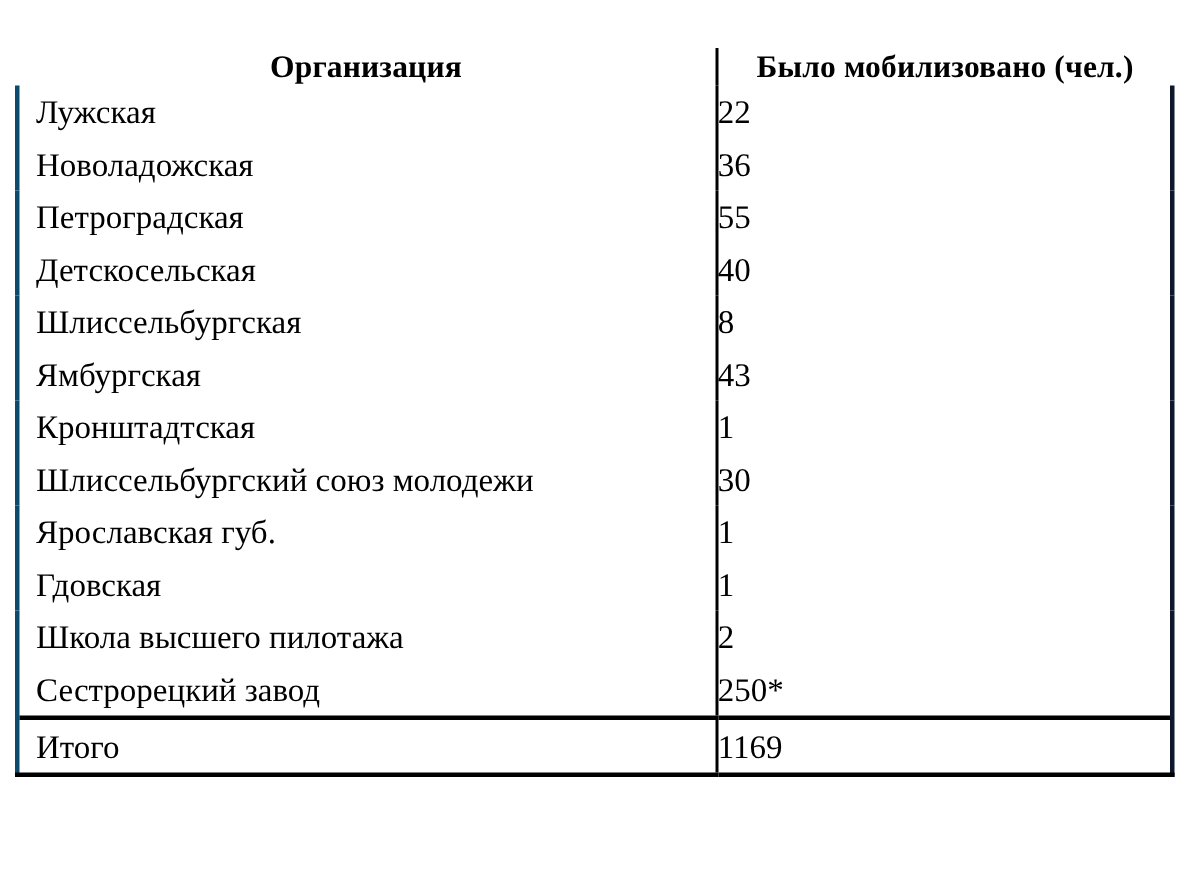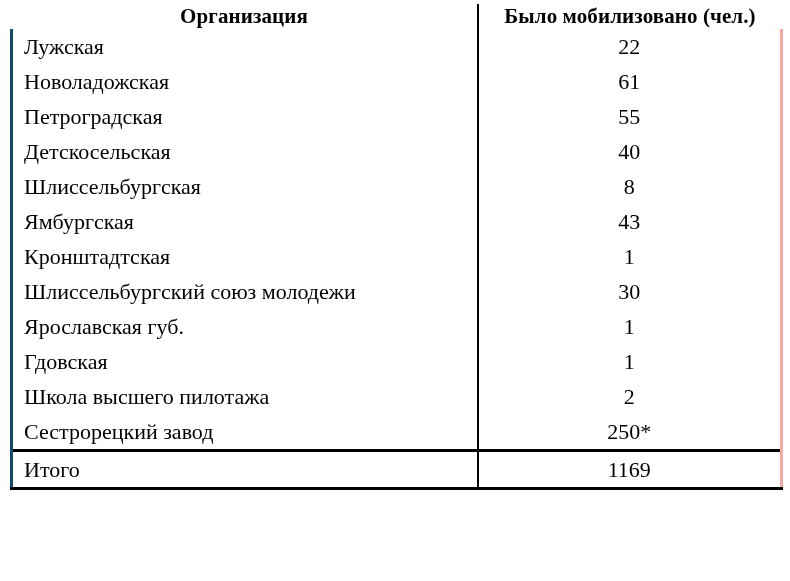--- a/index.html
+++ b/index.html
@@ -19,20 +19,21 @@
     height: 581px;
     box-sizing: border-box;
     padding: 4px 10px 6px 10px;
     position: relative;
   }
   table.data-table {
     width: 770px;
     border-collapse: collapse;
     table-layout: fixed;
     font-size: 21px;
+    margin-top: 28px;
   }
   table.data-table col.c-name { width: 466px; }
   table.data-table col.c-val  { width: 304px; }
 
   table.data-table th,
   table.data-table td {
     border: 0;
     padding: 0;
   }
 
@@ -51,23 +52,22 @@
     height: 35px;
     font-size: 22px;
     vertical-align: middle;
   }
   tbody td.name {
     text-align: left;
     padding-left: 11px;
     border-left: 3px solid #0c4a6e;
   }
   tbody td.value {
-    text-align: center;
     border-left: 2px solid #000;
-    border-right: 3px solid #fca5a5;
+    border-right: 3px solid #0f172a;
   }
   tbody tr.total td {
     border-top: 3px solid #000;
     border-bottom: 3px solid #000;
   }
   tbody tr.last-data td {
     border-bottom: 0;
   }
 </style>
 </head>
@@ -85,21 +85,21 @@
         <th class="col-sep">Было мобилизовано (чел.)</th>
       </tr>
     </thead>
     <tbody>
       <tr>
         <td class="name">Лужская</td>
         <td class="value">22</td>
       </tr>
       <tr>
         <td class="name">Новоладожская</td>
-        <td class="value">61</td>
+        <td class="value">36</td>
       </tr>
       <tr>
         <td class="name">Петроградская</td>
         <td class="value">55</td>
       </tr>
       <tr>
         <td class="name">Детскосельская</td>
         <td class="value">40</td>
       </tr>
       <tr>

